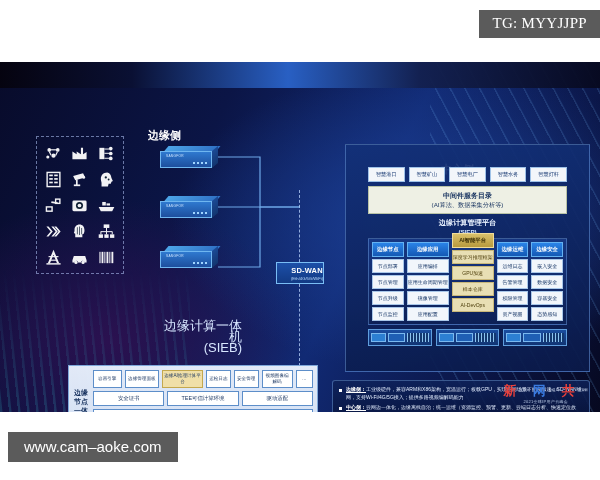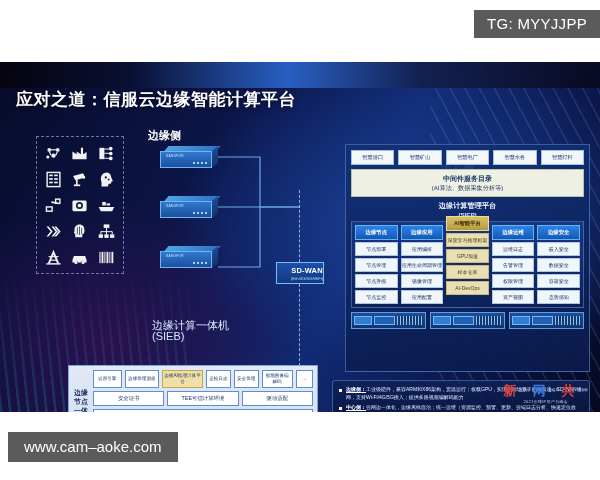--- a/index.html
+++ b/index.html
@@ -7,21 +7,21 @@
     width:600px;height:480px;background:#ffffff;
     font-family:"Liberation Sans","DejaVu Sans",sans-serif;
     overflow:hidden;position:relative;
   }
   
   #tg-badge{
     position:absolute;top:10px;right:0px;
     background:#5b5b5b;color:#fff;
     font-size:15px;letter-spacing:.3px;
     padding:5px 13px 6px 13px;
-    font-family:Liberation Sans, sans-serif;
+    font-family:Liberation Serif, serif;
   }
   
   #url-badge{
     position:absolute;left:8px;bottom:18px;
     background:#5b5b5b;color:#fff;
     font-size:15px;padding:6px 16px 7px 16px;
   }
   
   #slide{
     position:absolute;left:0;top:62px;width:600px;height:350px;
@@ -94,22 +94,22 @@
     transform:skewY(-40deg);transform-origin:left top;
   }
   .server .brand{
     position:absolute;left:5px;top:2px;font-size:3.2px;color:#cfe6ff;letter-spacing:.3px;
   }
   .server .leds{
     position:absolute;right:4px;bottom:3px;width:14px;height:2px;
     background:repeating-linear-gradient(90deg,#9fd4ff 0 2px,transparent 2px 4px);
   }
   #sieb-label{
-    position:absolute;left:152px;top:258px;width:90px;text-align:left;
-    color:#d7e6ff;font-size:11px;line-height:11px;
+    position:absolute;left:152px;top:258px;width:90px;text-align:right;
+    color:#d7e6ff;font-size:13px;line-height:11px;
   }
   
   #edge-lines{position:absolute;left:140px;top:70px;width:200px;height:180px;}
 
   
   #sdwan{
     position:absolute;left:276px;top:200px;width:48px;height:22px;
     background:linear-gradient(180deg,#1c4fa8,#123a84);
     border:1px solid #79bdf5;box-sizing:border-box;
     display:flex;flex-direction:column;align-items:center;justify-content:center;
@@ -124,21 +124,21 @@
   }
 
   
   #center-label{
     position:absolute;left:441px;top:64px;color:#fff;font-size:11px;font-weight:bold;margin-top:36px;
   }
   #center-panel{
     position:absolute;left:345px;top:82px;width:245px;height:228px;
     background:linear-gradient(170deg,rgba(18,48,120,.92),rgba(10,26,74,.92));
     border:1px solid rgba(120,170,240,.45);box-sizing:border-box;
-    padding:5px;
+    padding:22px;
   }
   #scene-row{display:flex;gap:4px;justify-content:space-between;}
   .scene-chip{
     flex:1;background:#f3f6fa;color:#11336e;
     font-size:5.2px;text-align:center;padding:3px 0;
     border:1px solid #9fc2e8;box-sizing:border-box;white-space:nowrap;
   }
   #middleware{
     margin-top:4px;background:#eef0e4;border:1px solid #b9c3a6;box-sizing:border-box;
     color:#1d3a1d;text-align:center;padding:4px 2px;line-height:9px;
@@ -237,21 +237,20 @@
   #footer-logo .tiny{color:#cdd9ef;font-size:3.4px;line-height:5px;align-self:center;}
   #footer-logo .sub{color:#b9c9e6;font-size:4px;margin-top:2px;letter-spacing:.3px;}
 </style>
 </head>
 <body>
 
 <div id="slide">
   <div class="streaks"></div>
   <div class="streaks2"></div>
   <div id="title-band"></div>
-  <div id="slide-title">应对之道：信服云边缘智能计算平台</div>
 
   <div id="icon-grid">
     <div class="gicon">
         <svg viewBox="0 0 24 24">
           <circle cx="6" cy="7" r="2.6"></circle>
           <circle cx="18" cy="7" r="2.6"></circle>
           <circle cx="12" cy="15" r="3"></circle>
           <circle cx="4" cy="17" r="2.2"></circle>
           <rect x="7" y="6" width="10" height="1.6"></rect>
           <rect x="6.5" y="9" width="1.6" height="6" transform="rotate(-25 7 12)"></rect>

